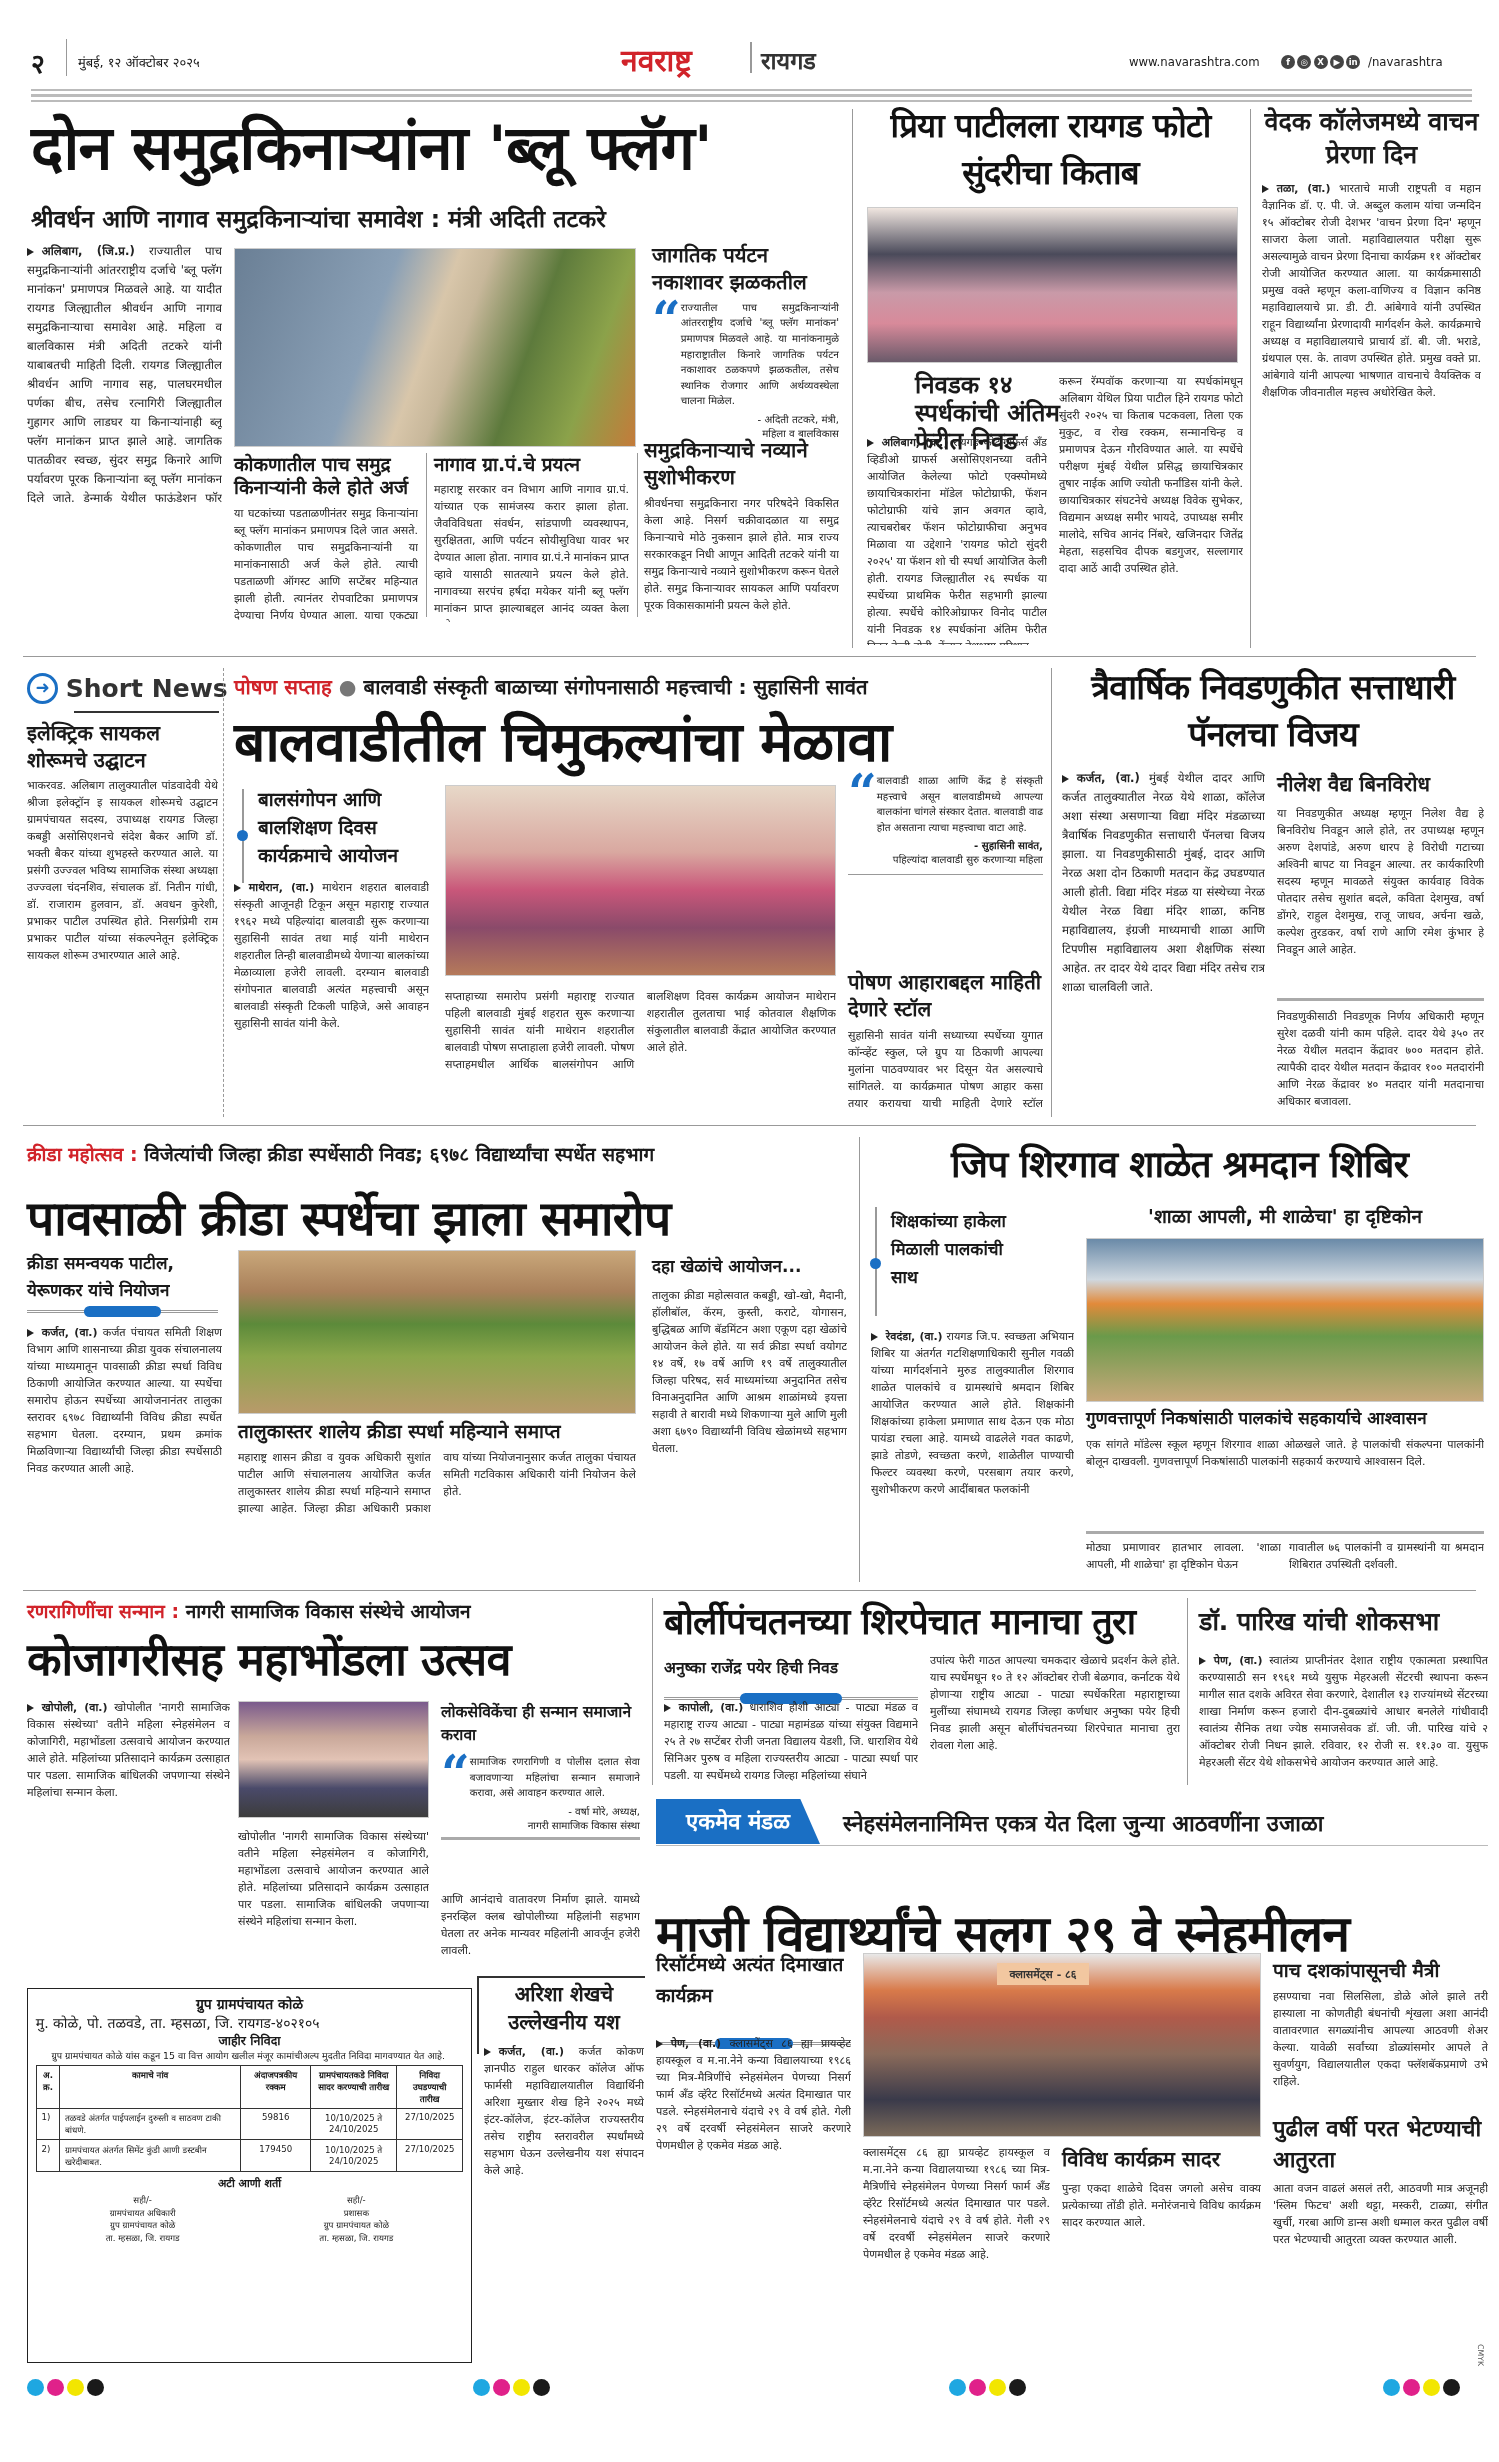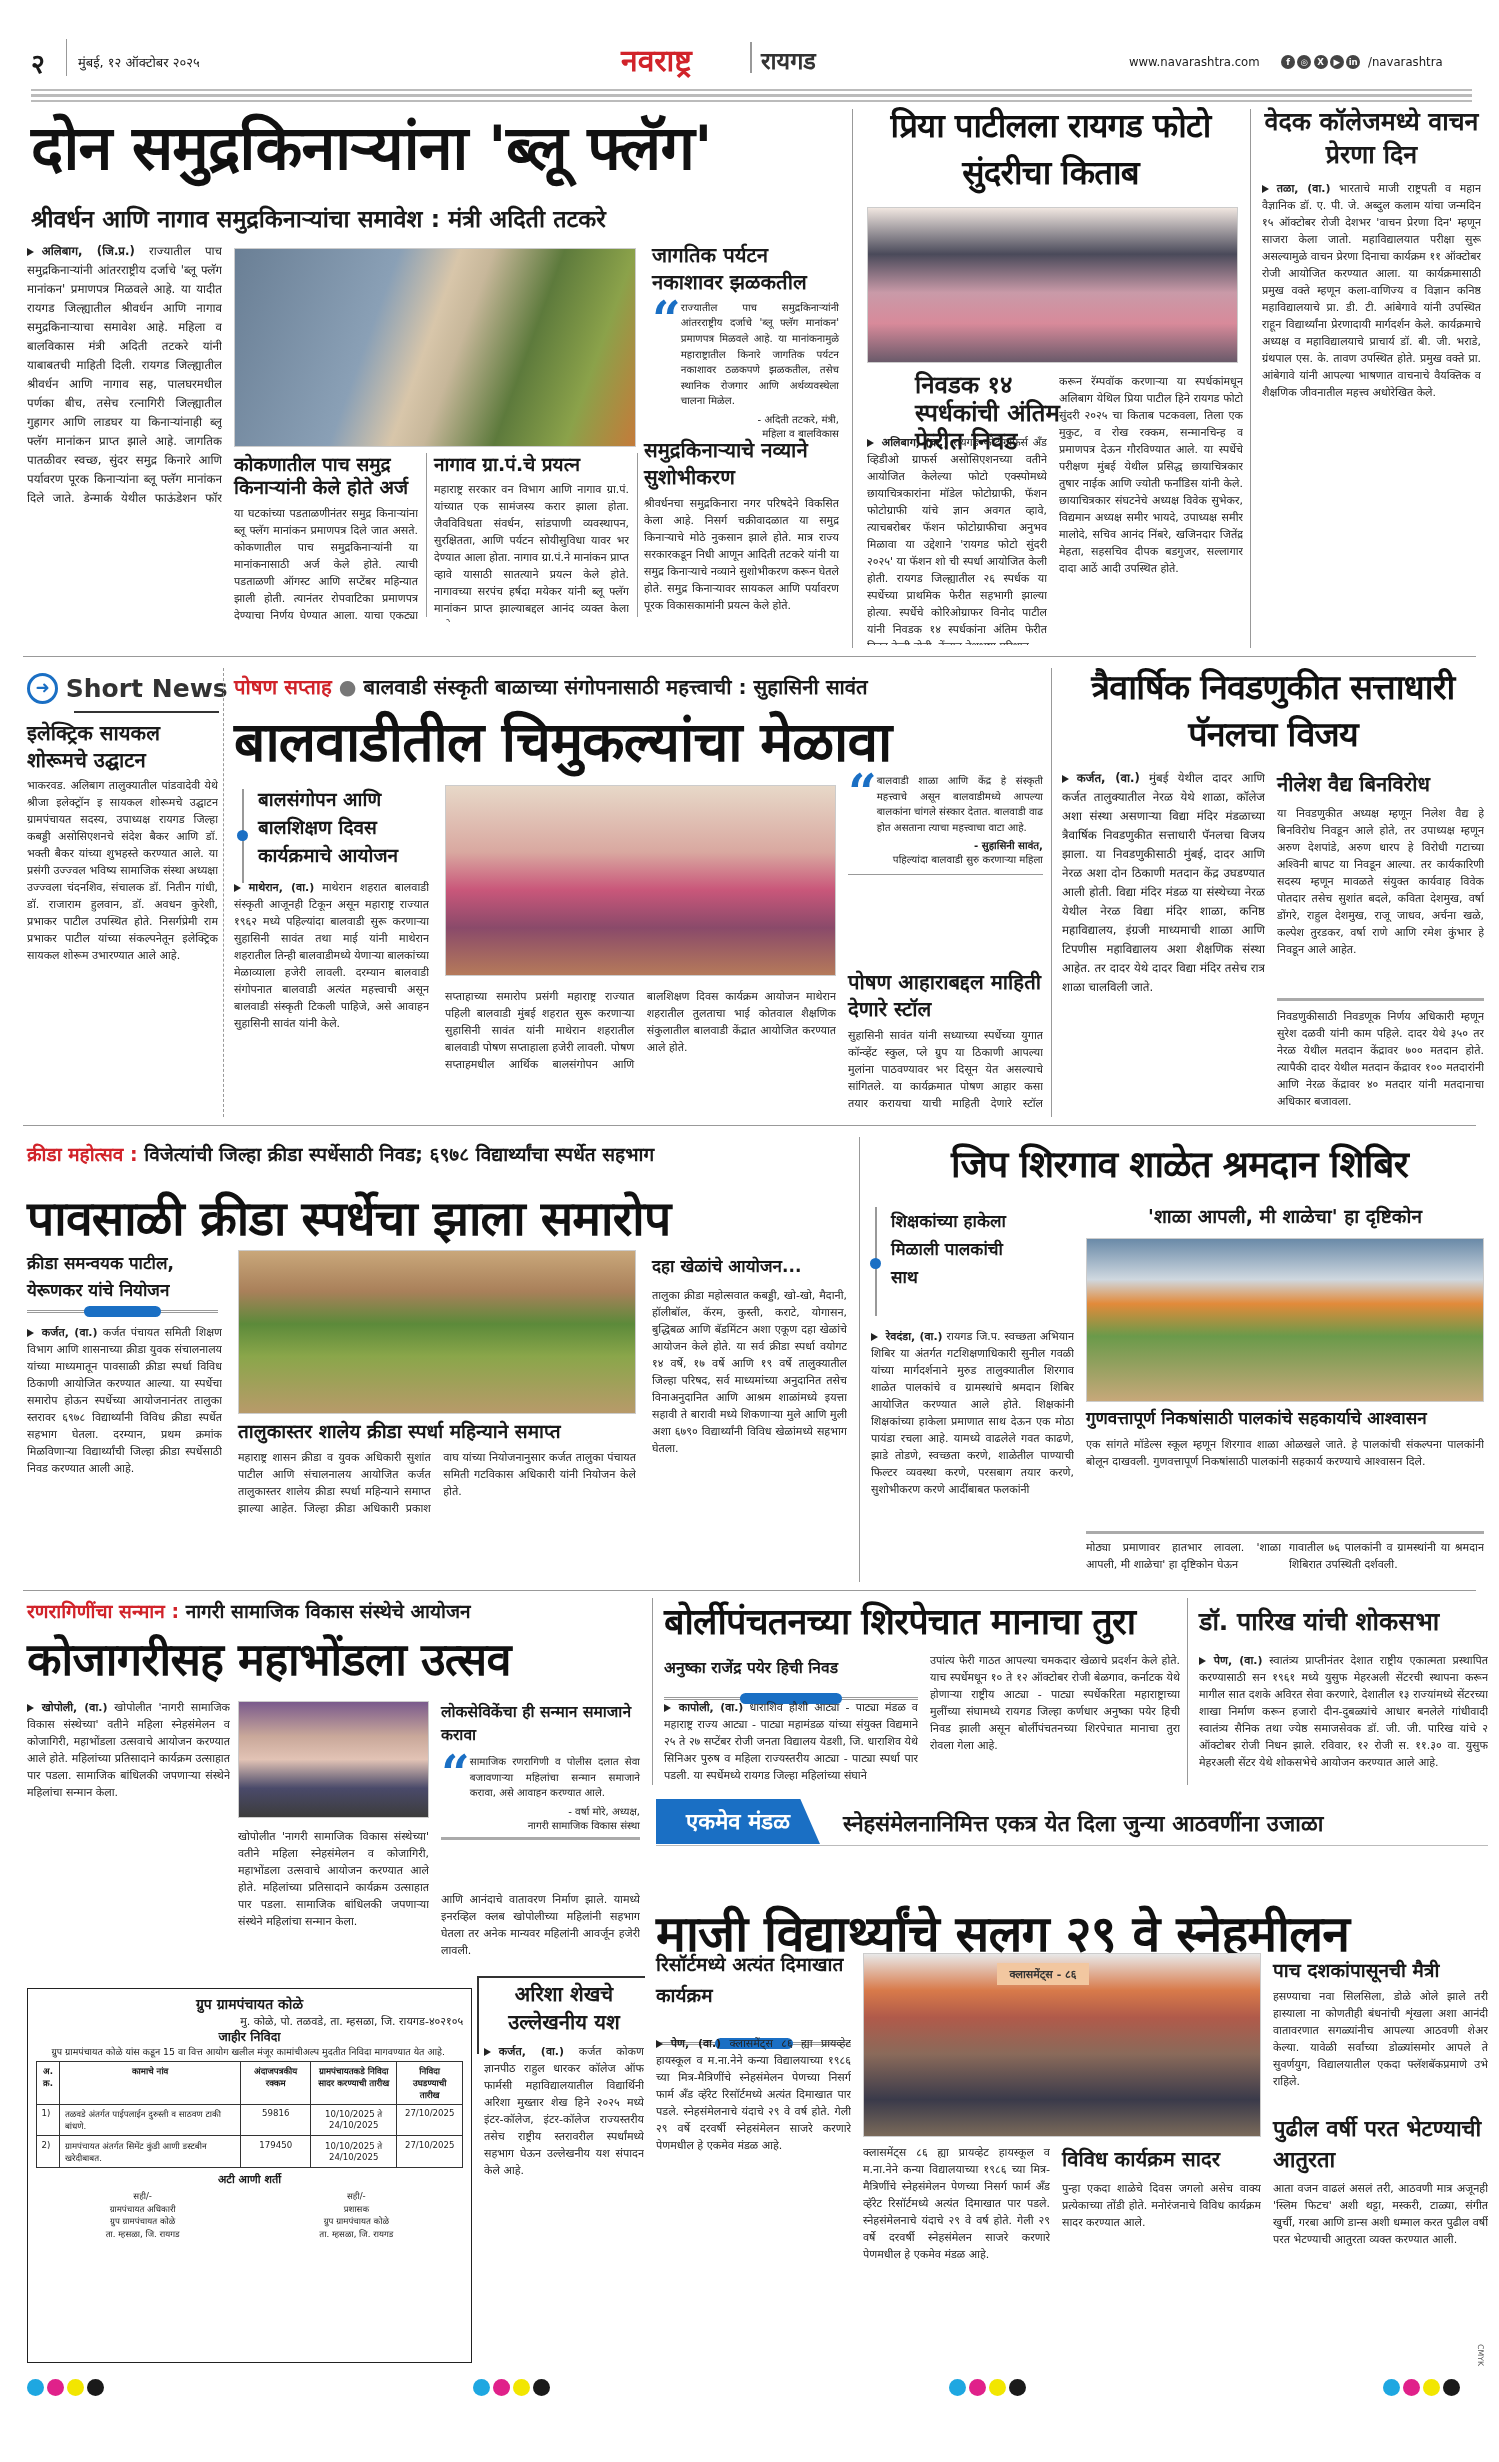--- a/index.html
+++ b/index.html
@@ -229,21 +229,21 @@
 <section>
   <div class="abs" style="left:477px; top:1976px; width:168px; height:78px; border-left:2.3px double #333; border-top:2.3px double #333;"></div>
   <div class="abs" style="left:484px; top:1980px; width:160px; font-size:20.3px; font-weight:bold; line-height:28px; text-align:center;">अरिशा शेखचे उल्लेखनीय यश</div>
   <div class="abs small-text" style="left:484px; top:2043px; width:160px; height:312px; overflow:hidden;">
     <span class="bullet"></span><b>कर्जत, (वा.)</b> <span>कर्जत कोकण ज्ञानपीठ राहुल धारकर कॉलेज ऑफ फार्मसी महाविद्यालयातील विद्यार्थिनी अरिशा मुख्तार शेख हिने २०२५ मध्ये इंटर-कॉलेज, इंटर-कॉलेज राज्यस्तरीय तसेच राष्ट्रीय स्तरावरील स्पर्धांमध्ये सहभाग घेऊन उल्लेखनीय यश संपादन केले आहे.</span>
   </div>
 </section>
 
 <section class="abs" style="left:27px; top:1988px; width:445px; height:375px; border:1.6px solid #222; padding:4.7px 7.8px;">
   <div style="text-align:center; font-size:14px; font-weight:bold;">ग्रुप ग्रामपंचायत कोळे</div>
-  <div style="text-align:right; font-size:11px;">मु. कोळे, पो. तळवडे, ता. म्हसळा, जि. रायगड-४०२१०५</div>
+  <div style="text-align:left; font-size:14px;">मु. कोळे, पो. तळवडे, ता. म्हसळा, जि. रायगड-४०२१०५</div>
   <div style="text-align:center; font-size:12.5px; font-weight:bold;">जाहीर निविदा</div>
   <div style="font-size:9.4px; line-height:13.3px; text-indent:15.6px;">ग्रुप ग्रामपंचायत कोळे यांस कडून 15 वा वित्त आयोग खलील मंजूर कामांचीअल्प मुदतीत निविदा मागवण्यात येत आहे.</div>
   <table class="tender" style="margin-top:3.1px; font-size:8.6px;">
     <thead>
       <tr>
         <th style="width:23.4px;">अ. क्र.</th>
         <th>कामाचे नांव</th>
         <th style="width:70px;">अंदाजपत्रकीय रक्कम</th>
         <th style="width:86px;">ग्रामपंचायतकडे निविदा सादर करण्याची तारीख</th>
         <th style="width:66px;">निविदा उघडण्याची तारीख</th>

